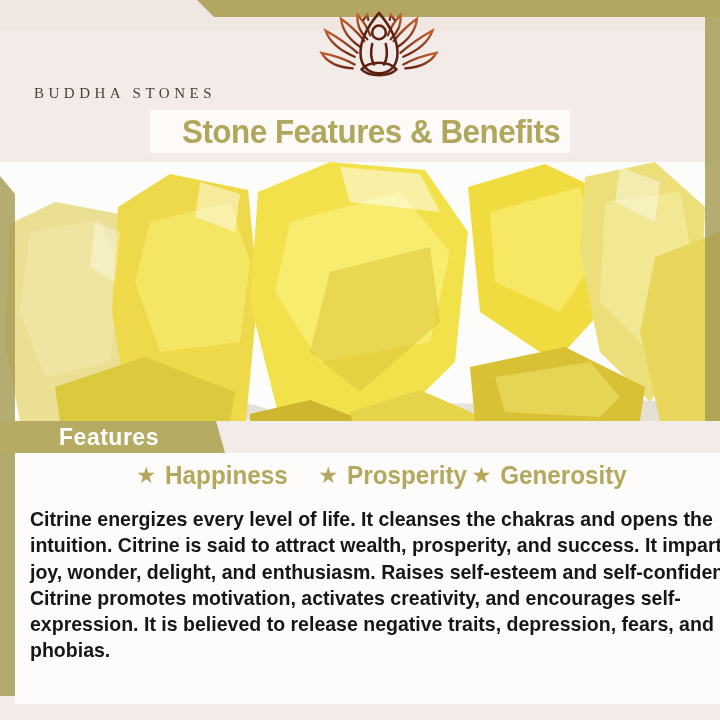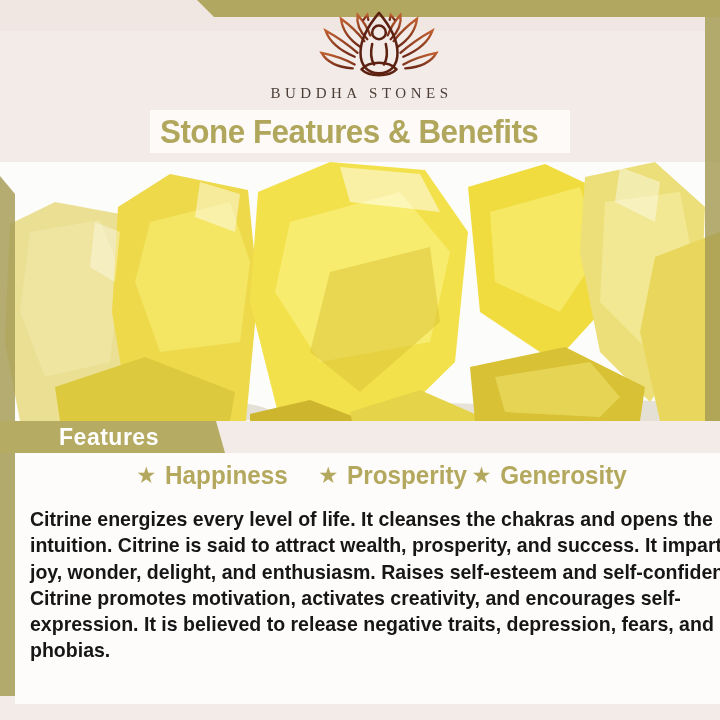--- a/index.html
+++ b/index.html
@@ -9,31 +9,31 @@
     font-family:"Liberation Sans","DejaVu Sans",sans-serif;
   }
   
   .top-pink{position:absolute;left:0;top:0;width:720px;height:31px;background:#f0e7e3;}
   
   .top-band{
     position:absolute;left:0;top:0;width:720px;height:17px;background:#b1a761;
     clip-path:polygon(197px 0,720px 0,720px 17px,214px 17px);
   }
   
-  .header{position:absolute;left:0;top:10px;width:689px;text-align:center;}
+  .header{position:absolute;left:0;top:10px;width:689px;}
   .logo-svg{display:block;margin:0 auto;margin-left:319px;}
   .brand-name{
     display:block;margin-top:1px;padding-left:34px;
     font-family:"Liberation Serif","DejaVu Serif",serif;
     font-size:15px;letter-spacing:4.5px;color:#4c3e37;font-weight:normal;
   }
   
   .title-box{
     position:absolute;left:150px;top:110px;width:420px;height:43px;
-    background:#fdfaf8;display:flex;align-items:center;justify-content:flex-start;
+    background:#fdfaf8;display:flex;align-items:center;justify-content:flex-end;
   }
   .title-text{
     color:#b0a65c;font-weight:bold;font-size:33px;letter-spacing:-0.5px;
     transform:scaleX(0.95);white-space:nowrap;
   }
   
   .photo{position:absolute;left:0;top:162px;width:720px;height:259px;background:#fcfcfa;}
   
   .left-strip{
     position:absolute;left:0;top:176px;width:15px;height:520px;

